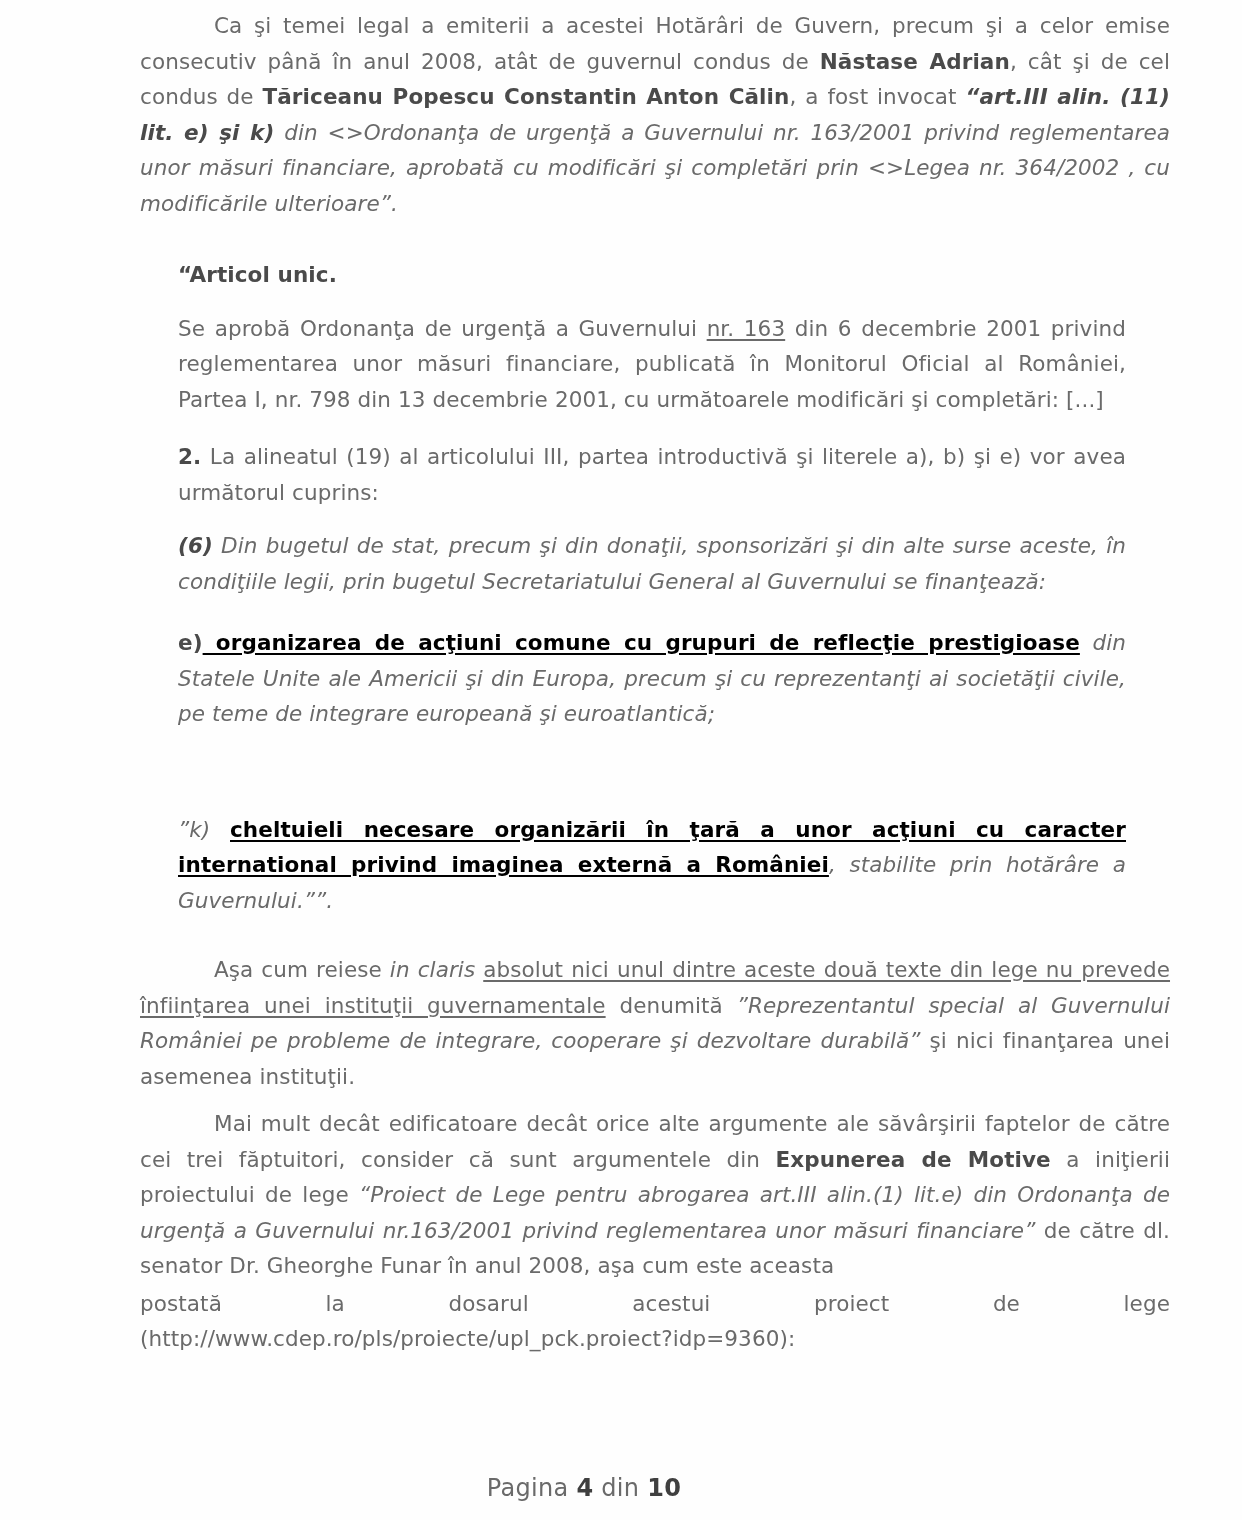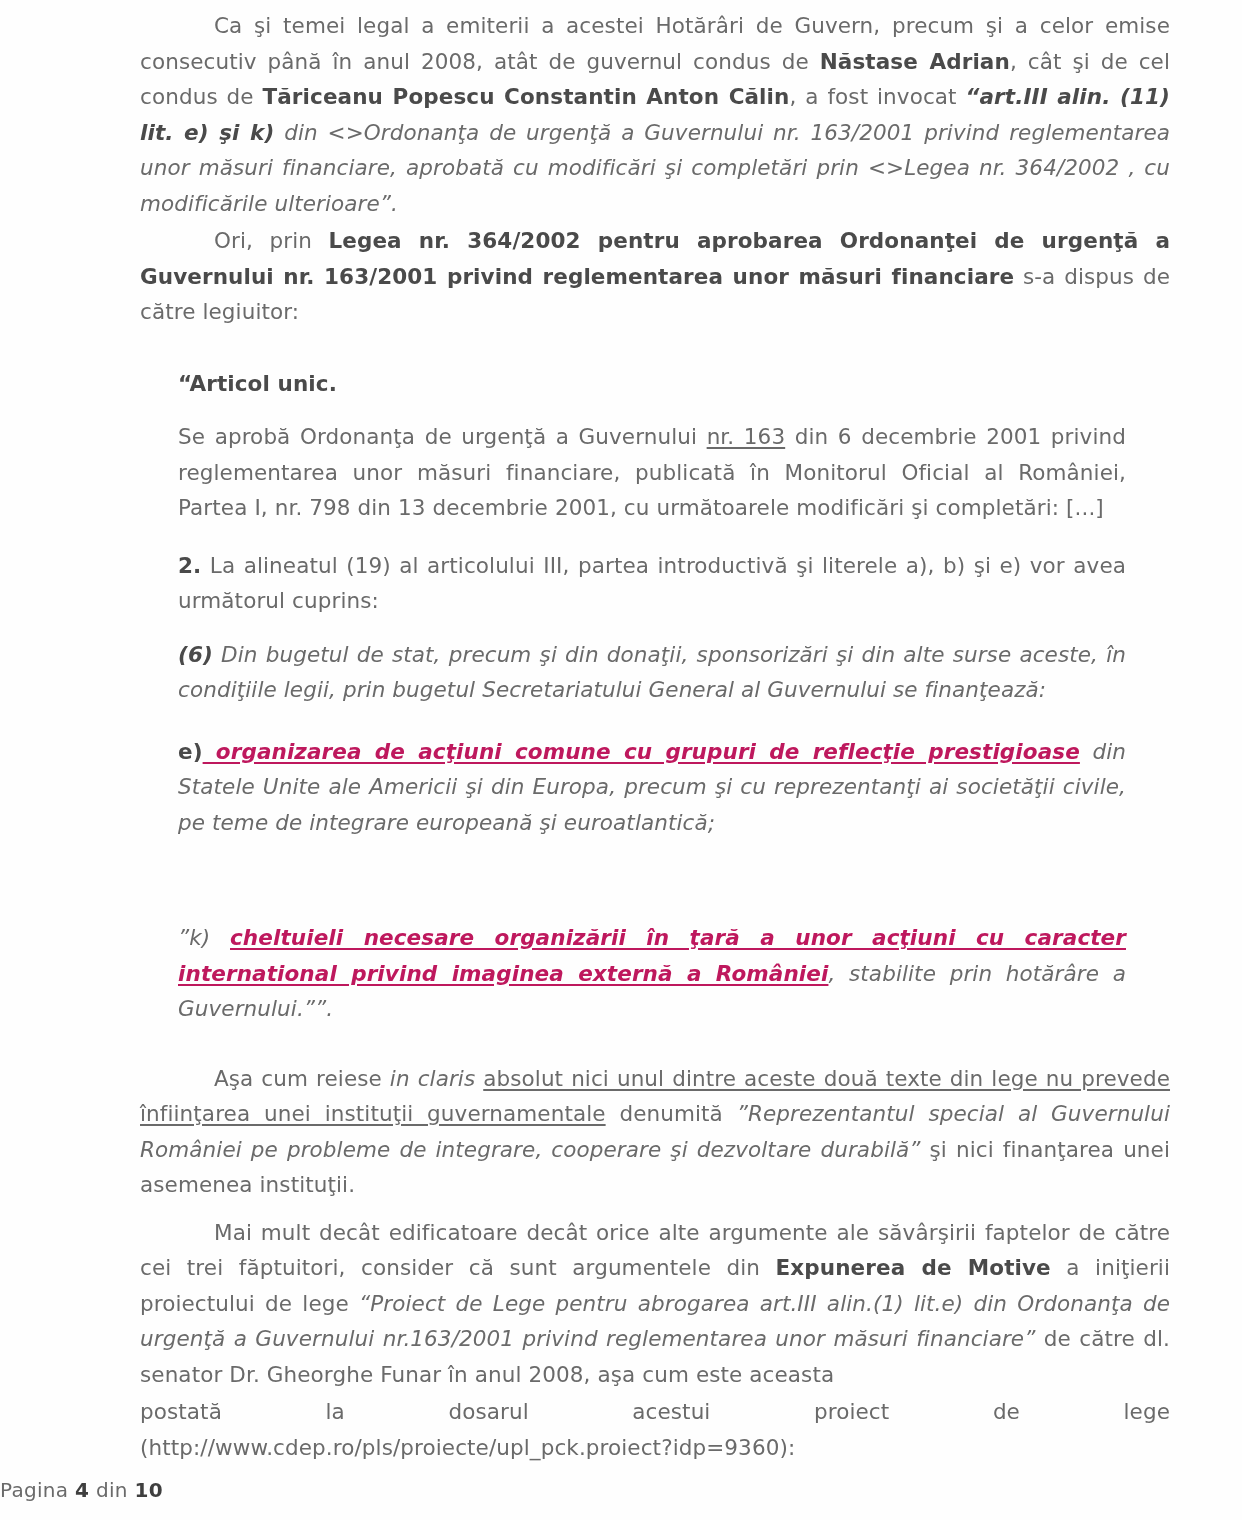--- a/index.html
+++ b/index.html
@@ -62,30 +62,30 @@
   .sp-18 { height: 18px; }
   .sp-22 { height: 22px; }
   .sp-26 { height: 26px; }
   .sp-34 { height: 34px; }
   .sp-40 { height: 40px; }
 
   b, .b { font-weight: 700; color: #4a4a4a; }
   i, .i { font-style: italic; }
   .bi { font-weight: 700; font-style: italic; color: #4a4a4a; }
   .u  { text-decoration: underline; text-underline-offset: 3px; }
-  .biu { font-weight: 700; font-style: italic; text-decoration: underline; text-underline-offset: 3px; color: #be185d; }
+  .biu { font-weight: 700; text-decoration: underline; text-underline-offset: 3px; color: #000000; }
 
   
   .footer {
     position: absolute;
     left: 0;
     right: 74px;
     bottom: 18px;
-    text-align: left;
-    font-size: 20px;
+    text-align: center;
+    font-size: 24px;
     color: #6a6a6a;
     font-family: "DejaVu Sans", sans-serif;
     letter-spacing: 0.3px;
   }
   .footer b { font-weight: 700; color: #3f3f3f; }
 
   
   .spread {
     display: block;
     text-align: justify;
@@ -94,21 +94,20 @@
   }
 </style>
 </head>
 <body>
 
 <div class="page">
   <div class="content">
 
     <p class="para"><span>Ca şi temei legal a emiterii a acestei Hotărâri de Guvern, precum şi a celor emise consecutiv până în anul 2008, atât de guvernul condus de </span><b>Năstase Adrian</b><span>, cât şi de cel condus de </span><b>Tăriceanu Popescu Constantin Anton Călin</b><span>, a fost invocat </span><span class="bi">“art.III alin. (11) lit. e) şi k)</span><i> din &lt;&gt;Ordonanţa de urgenţă a Guvernului nr. 163/2001 privind reglementarea unor măsuri financiare, aprobată cu modificări şi completări prin &lt;&gt;Legea nr. 364/2002 , cu modificările ulterioare”.</i></p>
 
-    <p class="para"><span>Ori, prin </span><b>Legea nr. 364/2002 pentru aprobarea Ordonanţei de urgenţă a Guvernului nr. 163/2001 privind reglementarea unor măsuri financiare</b><span> s-a dispus de către legiuitor:</span></p>
 
     <div class="sp-34"></div>
 
     <div class="quote-block">
 
       <p><b>“Articol unic.</b></p>
 
       <div class="sp-18"></div>
 
       <p><span>Se aprobă Ordonanţa de urgenţă a Guvernului </span><span class="u">nr. 163</span><span> din 6 decembrie 2001 privind reglementarea unor măsuri financiare, publicată în Monitorul Oficial al României, Partea I, nr. 798 din 13 decembrie 2001, cu următoarele modificări şi completări: [...]</span></p>

